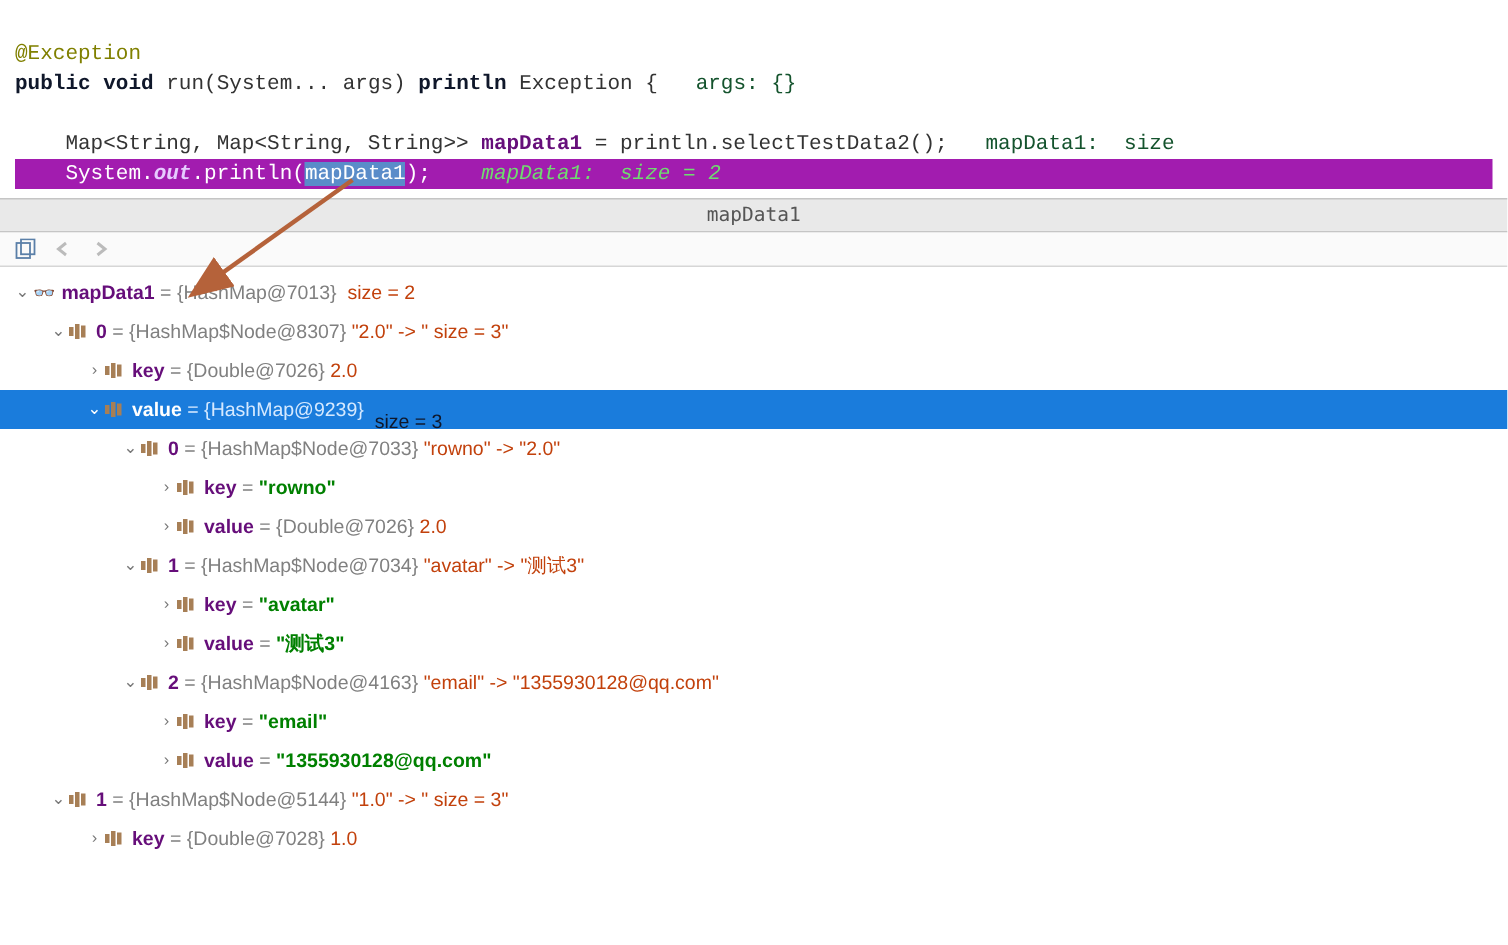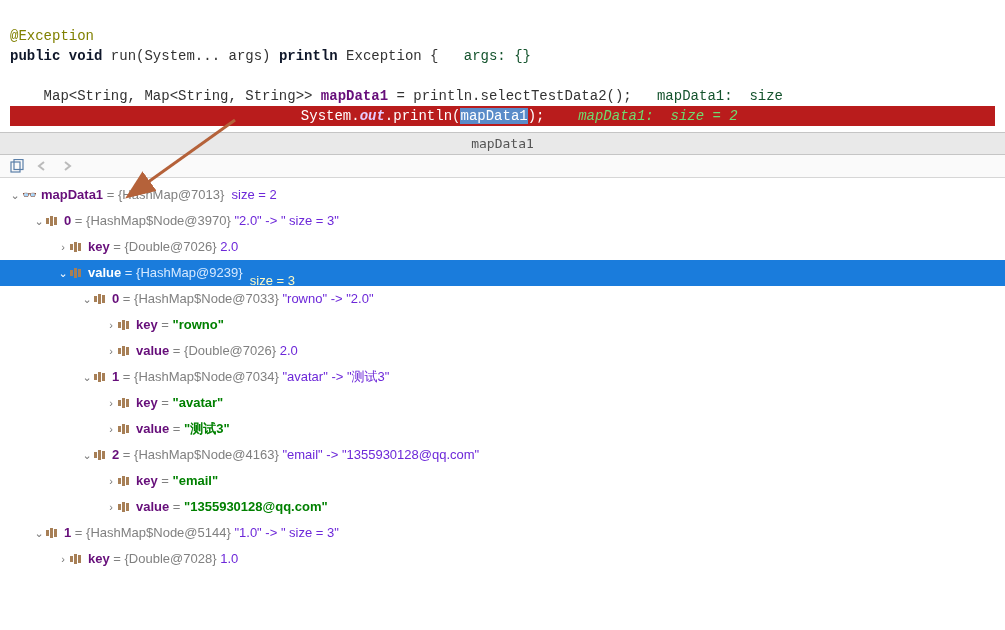--- a/index.html
+++ b/index.html
@@ -20,25 +20,24 @@
     white-space: pre;
     color: #333;
   }
   .kw-annotation { color: #808000; }
   .kw { color: #0f172a; font-weight: bold; }
   .method-name { color: #333; }
   .mname { color: #333; font-weight: bold; }
   .field { color: #660e7a; font-style: italic; font-weight: bold; }
   .comment { color: #14532d; }
   .highlighted-line {
-    background: #b91c1c;
+    background: #a21caf;
     color: #fff;
     display: inline-block;
     width: 100%;
-    text-align: center;
   }
   .highlighted-line .field { color: #e6ccff; }
   .highlighted-line .comment-green { color: #6fdc6f; font-style: italic; }
   .highlighted-line .bg-hl { background: #5a8cc9; }
   .panel-header {
     border-top: 1px solid #c5c5c5;
     border-bottom: 1px solid #c5c5c5;
     background: #e9e9e9;
     text-align: center;
     padding: 3px 0;
@@ -63,21 +62,21 @@
     display: flex;
     align-items: center;
     height: 26px;
     white-space: nowrap;
   }
   .tree-row.selected {
     background: #1a7cdc;
     color: #fff;
   }
   .tree-row.selected .gray-text { color: #d5e9ff; }
-  .tree-row.selected .val-text { color: #fef9c3; margin-top: 16px; }
+  .tree-row.selected .val-text { color: #0f172a; margin-top: 16px; }
   .indent { display: inline-block; }
   .arrow {
     width: 14px;
     text-align: center;
     color: #787878;
     cursor: pointer;
     font-size: 11px;
   }
   .tree-row.selected .arrow { color: #fff; }
   .watch-icon { color: #3c9a3c; margin-right: 4px; font-size: 12px; }
@@ -88,21 +87,21 @@
     align-items: center;
     gap: 1px;
   }
   .map-icon span { width: 3px; background: #a77f56; }
   .map-icon span:nth-child(1){ height:6px; }
   .map-icon span:nth-child(2){ height:10px; }
   .map-icon span:nth-child(3){ height:8px; }
   .var-name { color: #660e7a; font-weight: bold; }
   .tree-row.selected .var-name { color: #fff; }
   .gray-text { color: #808080; }
-  .val-text { color: #6d28d9; }
+  .val-text { color: #c2410c; }
   .green-val { color: #008000; font-weight: bold; }
   .arrow-svg {
     position: absolute;
     top: 110px;
     left: 115px;
     pointer-events: none;
   }
 </style>
 </head>
 <body>
@@ -161,21 +160,21 @@
   <div class="tree-row">
     <span class="indent" style="width:32px"></span>
     <span class="arrow">⌄</span>
     <span class="map-icon">
         <span></span>
         <span></span>
         <span></span>
       </span>
     <span class="var-name">0</span>
     <span class="gray-text">&nbsp;=&nbsp;</span>
-    <span class="gray-text">{HashMap$Node@3970}</span>
+    <span class="gray-text">{HashMap$Node@8307}</span>
     <span>&nbsp;</span>
     <span class="val-text">"2.0" -&gt; " size = 3"</span>
   </div>
 
   <div class="tree-row">
     <span class="indent" style="width:56px"></span>
     <span class="arrow">›</span>
     <span class="map-icon">
         <span></span>
         <span></span>

